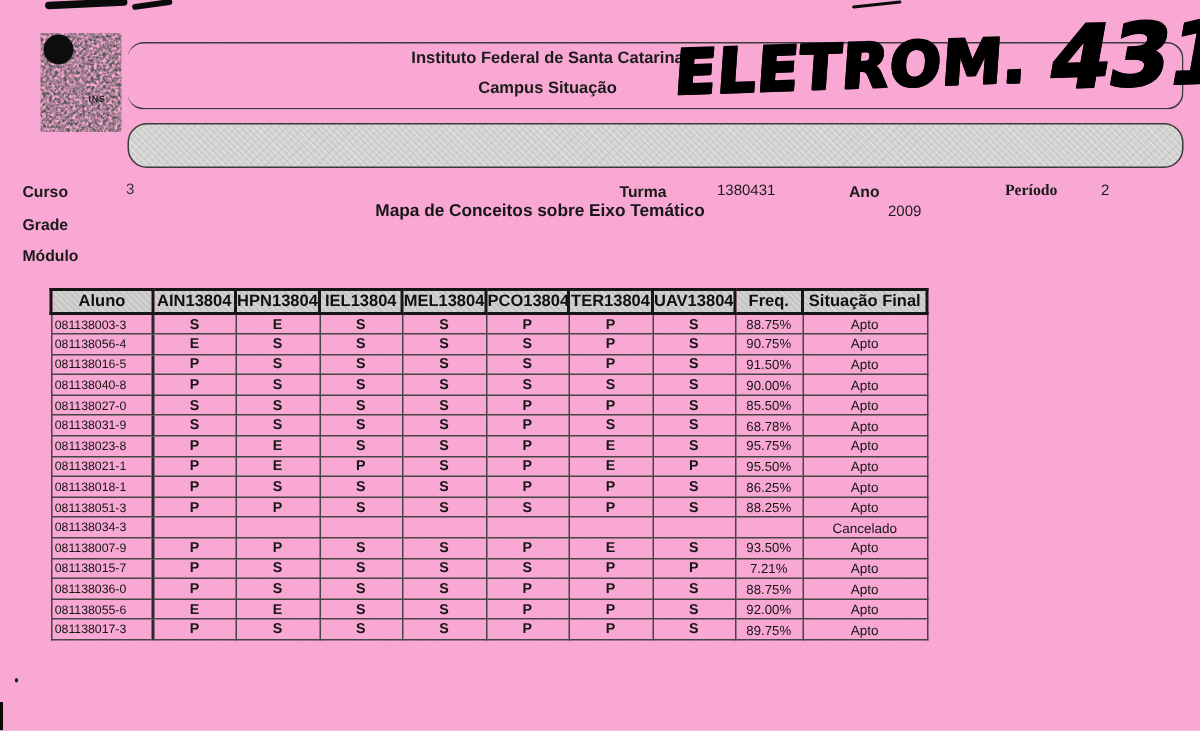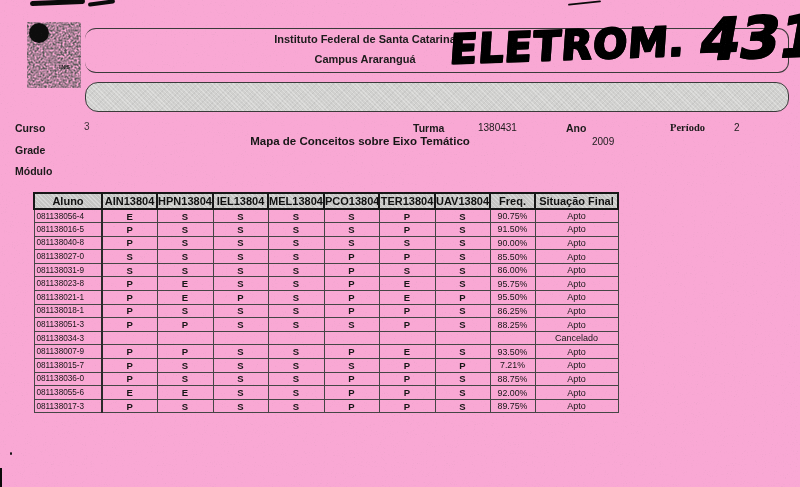--- a/index.html
+++ b/index.html
@@ -103,21 +103,21 @@
         <feColorMatrix type="matrix" values="0 0 0 0 0.1  0 0 0 0 0.1  0 0 0 0 0.1  1.4 1.4 1.4 0 -1.6"></feColorMatrix>
       </filter>
     </defs>
     <rect x="0" y="2" width="54" height="66" filter="url(#logonoise)"></rect>
     <circle cx="12" cy="13" r="10" fill="#0d0d0d"></circle>
   </svg>
   <span class="logo-sub">INS</span>
 
   <div class="header-box"></div>
   <div class="inst-name">Instituto Federal de Santa Catarina</div>
-  <div class="campus-name">Campus Araranguá</div>
+  <div class="campus-name">Campus Situação</div>
 
   <div class="handwriting">
     <span class="hw-main">ELETROM.</span>
     <span class="hw-num">431</span>
   </div>
 
   <div class="title-bar"></div>
   <div class="title-text">Mapa de Conceitos sobre Eixo Temático</div>
 
   <span class="meta-label lbl-col" style="left:15px; top:122px;">Curso</span>
@@ -154,20 +154,32 @@
           <th>MEL13804</th>
           <th>PCO13804</th>
           <th>TER13804</th>
           <th>UAV13804</th>
           <th>Freq.</th>
           <th>Situação Final</th>
         </tr>
     </thead>
     <tbody>
         <tr>
+          <td class="c-id">081138003-3</td>
+          <td class="c-concept">S</td>
+          <td class="c-concept">E</td>
+          <td class="c-concept">S</td>
+          <td class="c-concept">S</td>
+          <td class="c-concept">P</td>
+          <td class="c-concept">P</td>
+          <td class="c-concept">S</td>
+          <td class="c-freq">88.75%</td>
+          <td class="c-sit">Apto</td>
+        </tr>
+        <tr>
           <td class="c-id">081138056-4</td>
           <td class="c-concept">E</td>
           <td class="c-concept">S</td>
           <td class="c-concept">S</td>
           <td class="c-concept">S</td>
           <td class="c-concept">S</td>
           <td class="c-concept">P</td>
           <td class="c-concept">S</td>
           <td class="c-freq">90.75%</td>
           <td class="c-sit">Apto</td>
@@ -210,21 +222,21 @@
         </tr>
         <tr>
           <td class="c-id">081138031-9</td>
           <td class="c-concept">S</td>
           <td class="c-concept">S</td>
           <td class="c-concept">S</td>
           <td class="c-concept">S</td>
           <td class="c-concept">P</td>
           <td class="c-concept">S</td>
           <td class="c-concept">S</td>
-          <td class="c-freq">86.00%</td>
+          <td class="c-freq">68.78%</td>
           <td class="c-sit">Apto</td>
         </tr>
         <tr>
           <td class="c-id">081138023-8</td>
           <td class="c-concept">P</td>
           <td class="c-concept">E</td>
           <td class="c-concept">S</td>
           <td class="c-concept">S</td>
           <td class="c-concept">P</td>
           <td class="c-concept">E</td>

